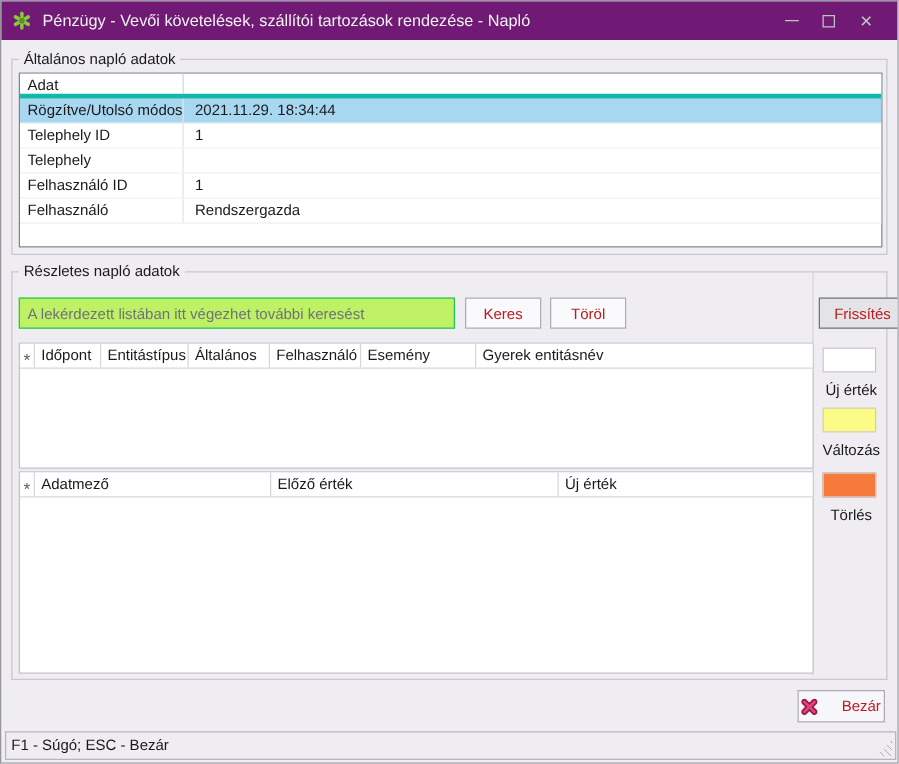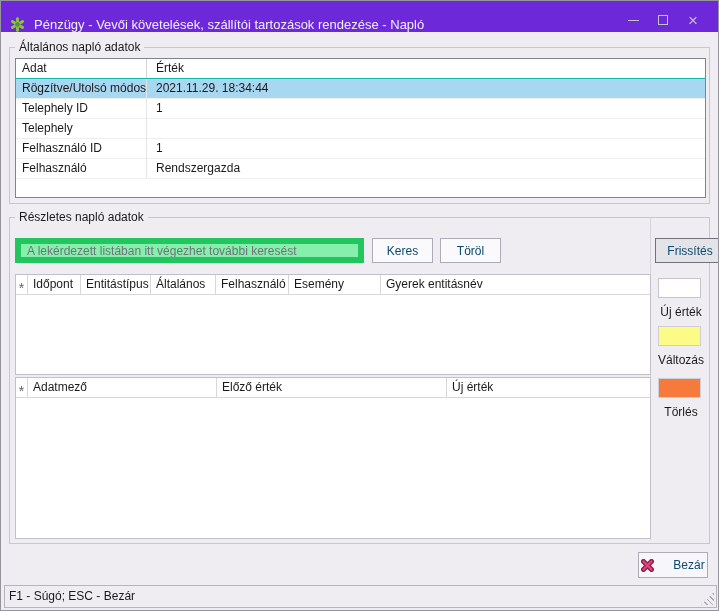--- a/index.html
+++ b/index.html
@@ -17,28 +17,28 @@
   .ctl { width:30px; height:24px; display:flex; align-items:center; justify-content:center; color:#C2C2C2; }
   .min-glyph { width:11px; height:1px; background:#C2C2C2; display:inline-block; }
   .max-glyph { width:10px; height:10px; border:1px solid #C2C2C2; display:inline-block; }
   .ctl.close { font-size:17px; line-height:17px; }
   
   .groupbox { position:absolute; border:1px solid #C8C6CE; }
   .group-label { position:absolute; background:#EFEDF2; padding:0 4px; height:14px; line-height:14px; z-index:3; }
   
   .table1 { position:absolute; left:14px; top:57px; width:691px; height:140px; background:#fff; border:1px solid #7E848C; z-index:2; }
   .trow { height:20px; display:flex; border-bottom:1px solid #EFEFEF; background:#fff; }
-  .trow.head { border-bottom:1px solid #14b8a6; }
+  .trow.head { border-bottom:4px solid #14b8a6;flex-direction:column; }
   .trow .c1 { width:131px; border-right:1px solid #E4E4E4; padding-left:6px; line-height:19px; overflow:hidden; white-space:nowrap; }
   .trow.head .c1 { border-right:1px solid #D6D6D6; }
   .trow .c2 { flex:1; padding-left:9px; line-height:19px; overflow:hidden; white-space:nowrap; }
   
-  .search-input { position:absolute; left:14px; top:237px; width:349px; height:25px; background:#86efac; border:6px solid #22c55e; color:#70707A; font-size:12px; padding:0 6px; font-family:"Liberation Sans", sans-serif; z-index:2; }
+  .search-input { position:absolute; left:14px; top:237px; width:349px; height:25px; background:#bef264; border:1px solid #22c55e; color:#70707A; font-size:12px; padding:0 6px; font-family:"Liberation Sans", sans-serif; z-index:2; }
   .search-input::placeholder { color:#71717B; opacity:1; }
-  .btn { position:absolute; display:flex; align-items:center; justify-content:center; background:#FAF9FC; border:1px solid #ADABB5; font-size:12px; color:#0c4a6e; z-index:2; cursor:default; }
+  .btn { position:absolute; display:flex; align-items:center; justify-content:center; background:#FAF9FC; border:1px solid #ADABB5; font-size:12px; color:#b91c1c; z-index:2; cursor:default; }
   .btn-keres { left:371px; top:237px; width:61px; height:25px; }
   .btn-torol { left:439px; top:237px; width:61px; height:25px; }
   .btn-frissites { left:654px; top:237px; width:70px; height:25px; background:#E4E3E8; border:1px solid #73727A; }
   .vline { position:absolute; left:649px; top:217px; width:1px; height:322px; background:#D6D4DC; z-index:1; }
   
   .dtable { position:absolute; left:14px; width:636px; background:#fff; border:1px solid #C1BFC7; z-index:2; }
   .dtable-a { top:273px; height:101px; }
   .dtable-b { top:376px; height:162px; }
   .dhead { display:flex; height:20px; border-bottom:1px solid #D8D8D8; background:#fff; }
   .dh { border-right:1px solid #D8D8D8; padding-left:5px; line-height:19px; overflow:hidden; white-space:nowrap; }
@@ -52,21 +52,21 @@
   .statusbar { position:absolute; left:3px; top:584px; width:713px; height:23px; border:1px solid #B7B4BE; background:#EFEDF2; line-height:21px; padding-left:4px; }
   .grip { position:absolute; right:2px; bottom:2px; width:13px; height:13px;
           background:repeating-linear-gradient(45deg, #ABA8B2 0 1px, transparent 1px 4px);
           clip-path:polygon(100% 0, 100% 100%, 0 100%); }
 </style>
 </head>
 <body>
 
 <div class="window">
 
-  <div class="titlebar" style="background-color: #6d28d9; align-items: flex-end;">
+  <div class="titlebar" style="background-color: #701a75;">
     <span class="app-icon">
       <svg width="15" height="15" viewBox="0 0 14 14">
         <g stroke="#8CC63F" stroke-width="2.6" stroke-linecap="round">
           <line x1="7" y1="1.5" x2="7" y2="12.5"></line>
           <line x1="2.2" y1="4.2" x2="11.8" y2="9.8"></line>
           <line x1="2.2" y1="9.8" x2="11.8" y2="4.2"></line>
         </g>
         <circle cx="7" cy="7" r="2.1" fill="#5A8F2A"></circle>
       </svg>
     </span>

